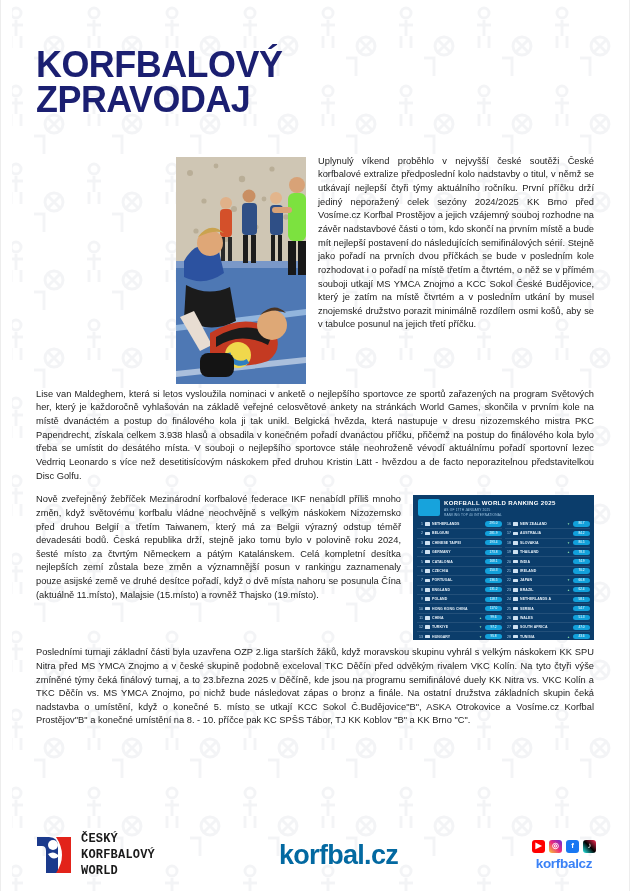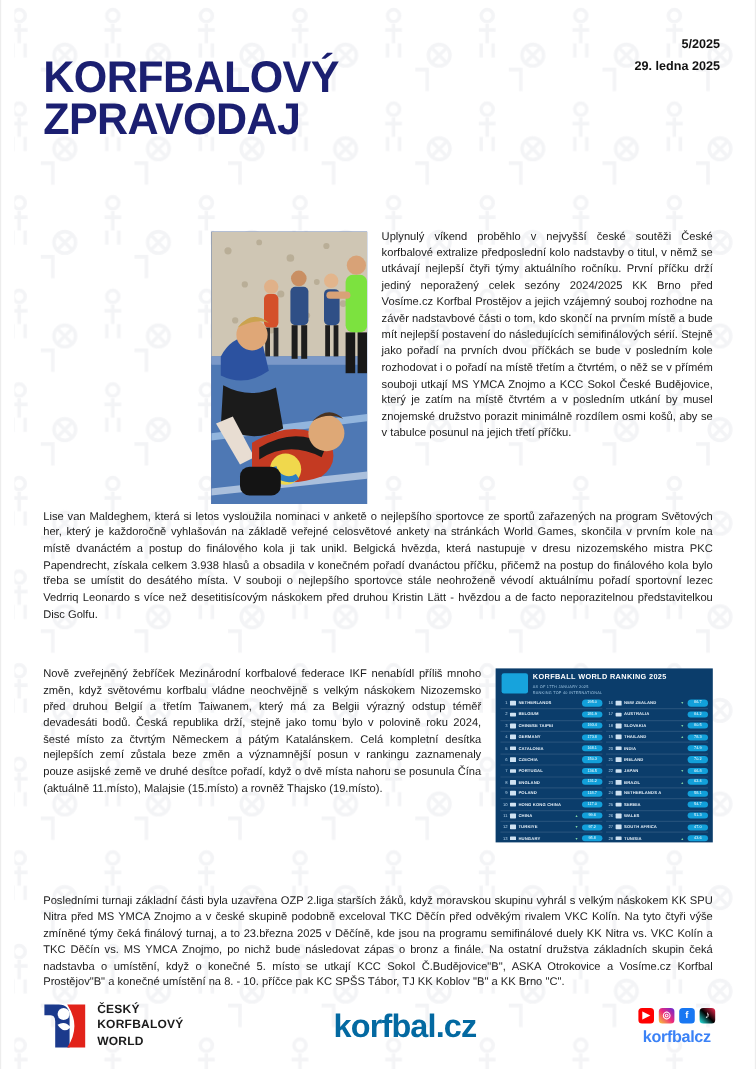--- a/index.html
+++ b/index.html
@@ -81,21 +81,21 @@
     z-index: 3;
     padding: 6px 36px 0 36px;
   }
   p.body-text {
     margin: 0 0 10px 0;
     font-size: 9.3px;
     line-height: 1.47;
     text-align: justify;
     color: #1c1c1c;
   }
-  p.body-text:last-child { margin-bottom: 0; margin-top: 36px; }
+  p.body-text:last-child { margin-bottom: 0; }
 
   .block-lead { margin-bottom: 2px; }
 
   
   .photo-main {
     float: left;
     width: 130px;
     height: 227px;
     margin: 2px 12px 4px 140px;
     border: 0;
@@ -127,25 +127,26 @@
     justify-content: space-between;
     padding: 0 34px;
     box-sizing: border-box;
   }
   .footer-brand {
     display: flex;
     align-items: center;
     gap: 7px;
   }
   .footer-brand-text {
-    font-size: 10px;
+    font-size: 12px;
     font-weight: bold;
     line-height: 1.35;
     color: #1a1a1a;
     letter-spacing: 0.2px;
+    font-family: Liberation Mono, monospace;
   }
   .footer-url {
     font-size: 27px;
     font-weight: bold;
     color: #0369a1;
     letter-spacing: -0.7px;
     margin-left: -10px;
   }
   .footer-social { text-align: center; }
   .social-row {
@@ -266,24 +267,20 @@
   </svg>
 
   <div class="side-rule left"></div>
   <div class="side-rule right"></div>
 
   <header class="masthead">
     <h1 class="masthead-title">
       <span class="l1">KORFBALOVÝ</span>
       <span class="l2">ZPRAVODAJ</span>
     </h1>
-    <div class="masthead-meta">
-      <div>5/2025</div>
-      <div>29. ledna 2025</div>
-    </div>
   </header>
 
   <main class="content">
 
     <div class="clearfix">
       <div class="photo-main">
         <svg viewBox="0 0 130 227" preserveAspectRatio="none" width="130" height="227" aria-hidden="true">
           <rect x="0" y="0" width="130" height="110" fill="#cfc6b4"></rect>
           <g fill="#b9ae97">
             <circle cx="14" cy="16" r="3"></circle>

